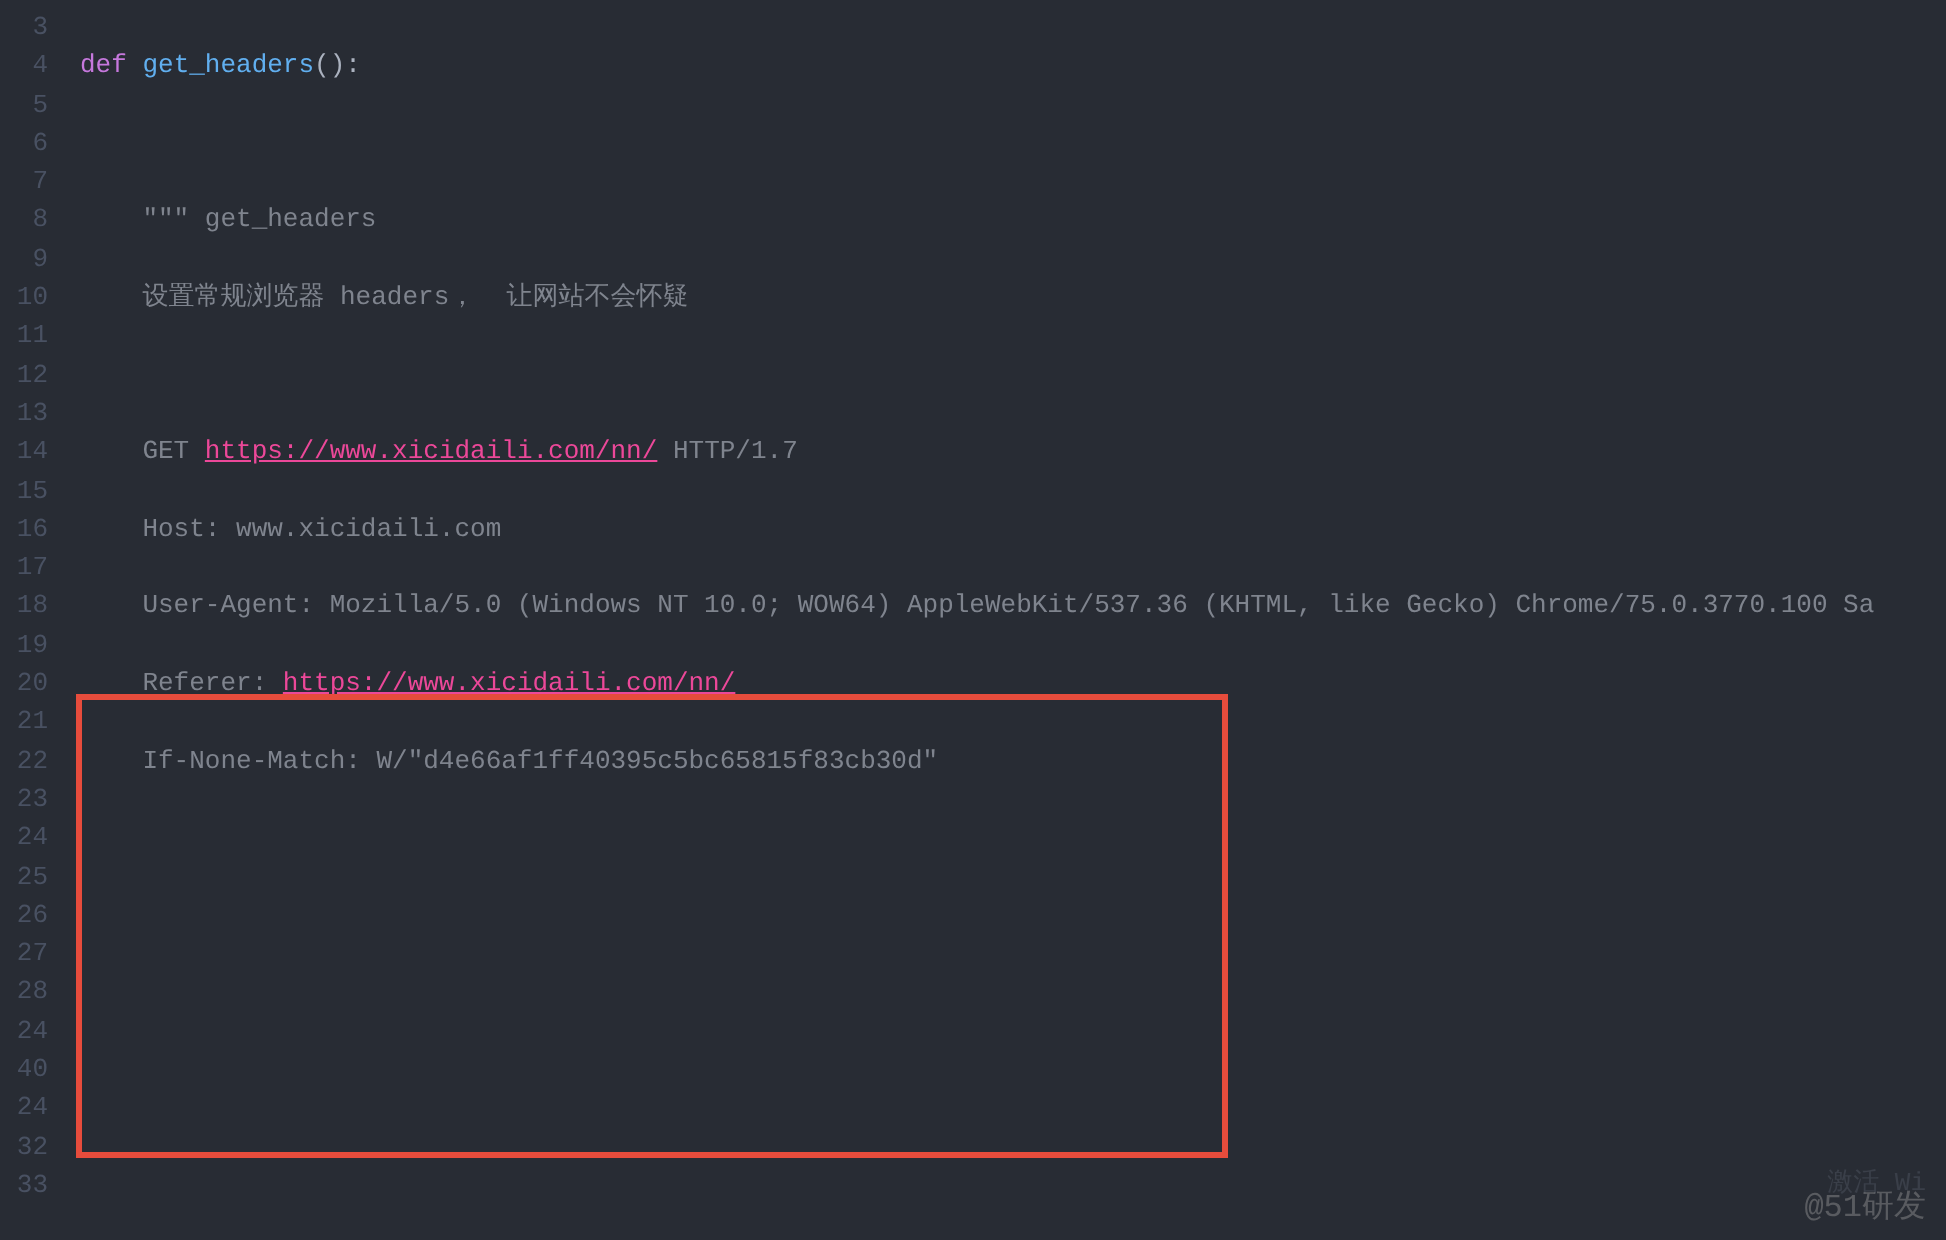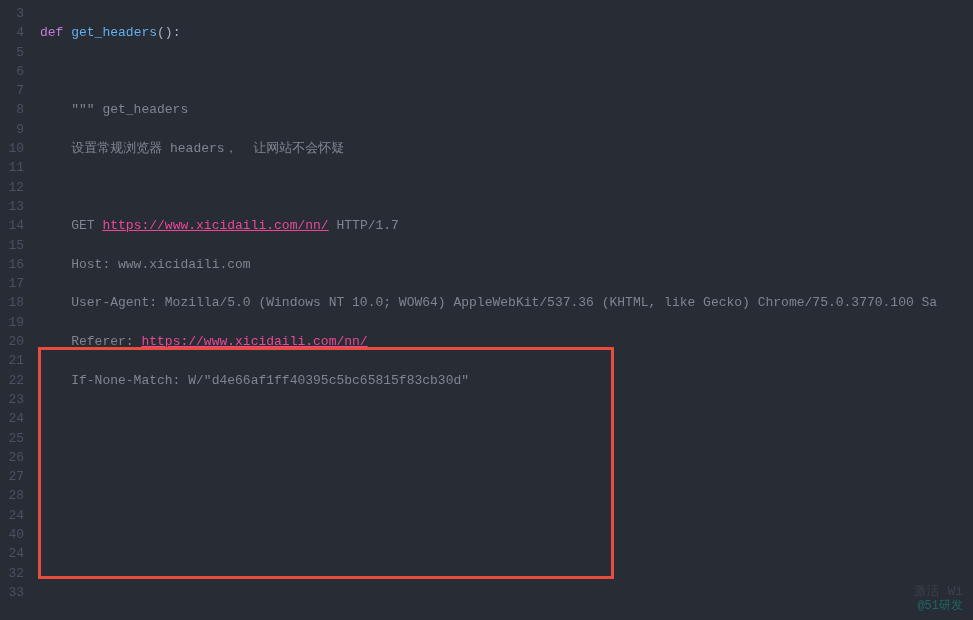--- a/index.html
+++ b/index.html
@@ -47,22 +47,22 @@
   left: 38px;
   top: 347px;
   width: 576px;
   height: 232px;
   pointer-events: none;
 }
 .watermark {
   position: absolute;
   right: 10px;
   bottom: 6px;
-  color: #14b8a6;
-  font-size: 12px;
+  color: #a3a3a3;
+  font-size: 16px;
   opacity: 0.4;
 }
 .watermark-cn {
   position: absolute;
   right: 10px;
   bottom: 20px;
   color: #5c6370;
   font-size: 13px;
   opacity: 0.35;
 }

